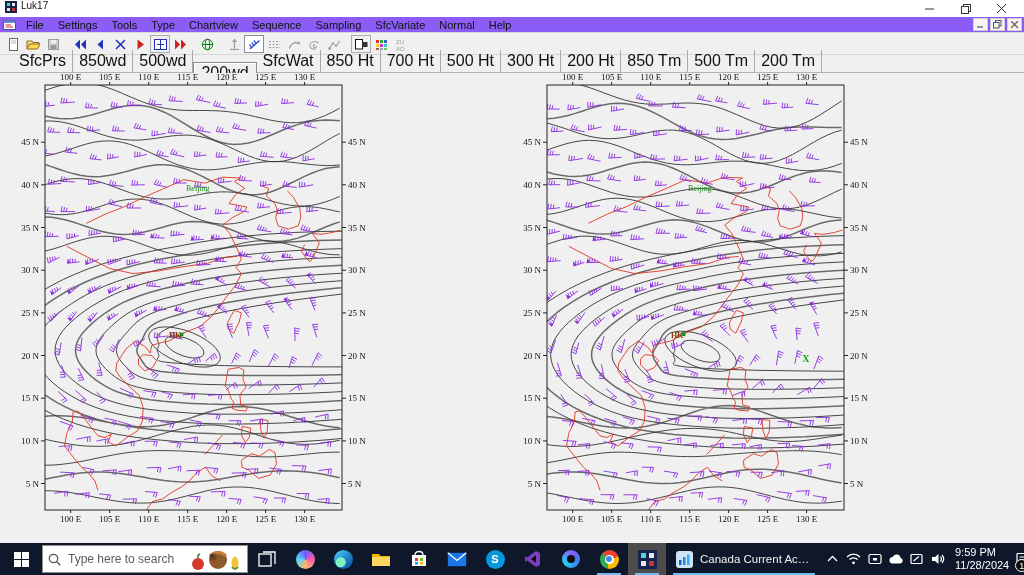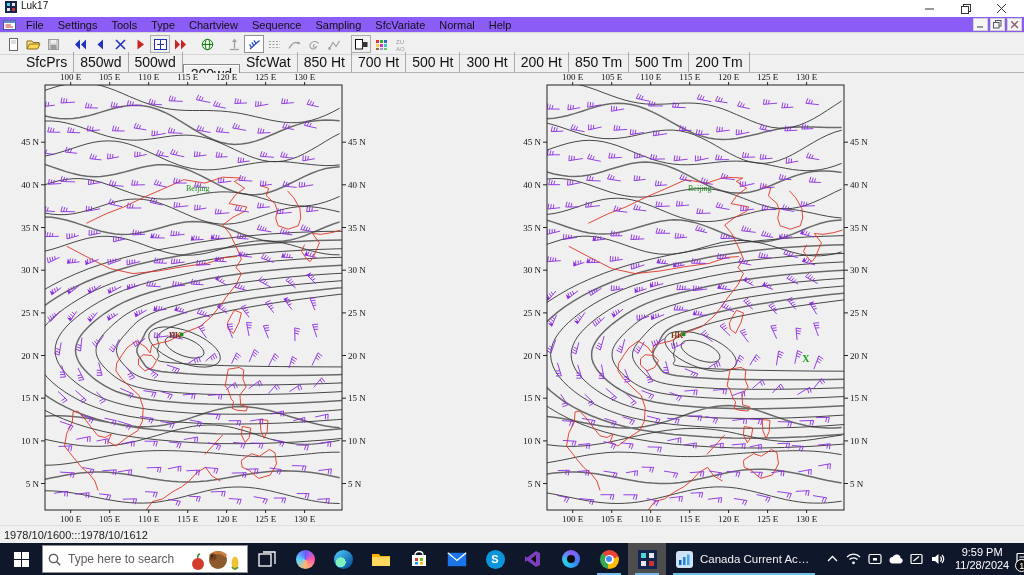--- a/index.html
+++ b/index.html
@@ -24,22 +24,22 @@
   
   .toolbar{position:absolute;top:34px;left:0;right:0;height:21px;background:#f0f0f0;
     border-bottom:1px solid #d6d6d6;display:flex;align-items:center;padding-left:3px;}
   .tbtn{width:20px;height:18px;display:flex;align-items:center;justify-content:center;
     border:1px solid transparent;}
   .tbtn.active{background:#fff;border:1px solid #8f8f8f;}
   .tbtn.framed{border:1px solid #aaa;}
   .tgap{width:7px;}
   
   .tabbar{position:absolute;top:55px;left:0;right:0;height:18px;background:#f0f0f0;
-    display:flex;align-items:flex-end;font-size:14px;color:#111;border-bottom:1px solid #b3b3b3;
-    padding-left:20px;}
+    display:flex;align-items:flex-end;font-size:16px;color:#111;border-bottom:1px solid #b3b3b3;
+    padding-left:13px;}
   .tab{padding:2px 6px 2px 6px;border-right:1px solid #a9a9a9;white-space:nowrap;}
   .tab.active{border:1px solid #8b8b8b;border-bottom:1px solid #f0f0f0;background:#f0f0f0;
     box-shadow:inset 1px 1px 0 #ffffff;position:relative;top:14px;padding:1px 7px 3px 7px;}
   
   .client{position:absolute;top:73px;left:0;right:0;height:452px;background:#f0f0f0;}
   .map-panel{position:absolute;top:0;}
   .map-panel svg text{font-family:"Liberation Serif","DejaVu Serif",serif;}
   
   .statusbar{position:absolute;top:525px;left:0;right:0;height:18px;background:#f0f0f0;
     border-top:1px solid #dfdfdf;display:flex;align-items:center;padding-left:4px;
@@ -52,21 +52,21 @@
   .ttile.appwin{background:#4d4d4d;}
   .indicator{position:absolute;bottom:0;left:7px;right:7px;height:2px;background:#76b9ed;}
   .searchbox{width:206px;height:28px;background:#fff;border:1px solid #8f8f8f;display:flex;
     align-items:center;gap:7px;padding:0 5px;color:#5c5c5c;font-size:12px;flex:0 0 auto;}
   .searchbox .art{margin-left:auto;display:flex;align-items:flex-end;}
   .winbtn{margin-left:auto;height:32px;display:flex;align-items:center;gap:7px;padding:0 10px;
     font-size:11.5px;color:#f2f2f2;position:relative;max-width:170px;flex:0 0 auto;}
   .winbtn .lbl{white-space:nowrap;overflow:hidden;text-overflow:ellipsis;max-width:112px;}
   .tray{display:flex;align-items:center;flex:0 0 auto;}
   .trayico{width:21px;height:32px;display:flex;align-items:center;justify-content:center;}
-  .clock{font-size:11px;line-height:13px;text-align:center;padding:0 7px;white-space:nowrap;}
+  .clock{font-size:11px;line-height:13px;text-align:left;padding:0 7px;white-space:nowrap;}
   .notif{width:36px;height:32px;display:flex;align-items:center;justify-content:center;position:relative;}
   .badge{position:absolute;right:4px;bottom:3px;width:13px;height:13px;border:1px solid #fff;
     border-radius:50%;background:#0d0d0d;color:#fff;font-size:9px;display:flex;align-items:center;
     justify-content:center;}
   
   .circ{border-radius:50%;}
   .chrome-outer{width:19px;height:19px;border-radius:50%;
     background:conic-gradient(from -45deg,#ea4335 0 33%,#fbbc05 33% 66%,#34a853 66% 100%);
     display:flex;align-items:center;justify-content:center;}
   .chrome-mid{width:9px;height:9px;border-radius:50%;background:#fff;
@@ -469,23 +469,20 @@
           <line x1="325" y1="410.5" x2="329" y2="410.5" stroke="#222"></line>
           <text x="22" y="413.5" font-size="9" fill="#111" text-anchor="end">5 N</text>
           <text x="331" y="413.5" font-size="9" fill="#111" text-anchor="start">5 N</text>
           <text x="180.8" y="117.8" font-size="8" fill="#1e8c1e" text-anchor="middle">Beijing</text>
           <text x="151.9" y="264.6" font-size="8" font-weight="bold" fill="#8b3a10" text-anchor="start">HK</text>
           <rect x="162.9" y="259.6" width="3.5" height="3.5" fill="#1e8c1e"></rect>
           <text x="286.8" y="289.4" font-size="10" font-weight="bold" fill="#18a018" text-anchor="middle">X</text>
         </svg></div>
   </div>
 
-  <div class="statusbar">
-    <span>1978/10/1600:::1978/10/1612</span>
-  </div>
 
   <div class="taskbar">
     <span class="ttile start">
       <svg width="15" height="15">
           <rect x="0" y="0" width="7" height="7" fill="#fff"></rect>
           <rect x="8" y="0" width="7" height="7" fill="#fff"></rect>
           <rect x="0" y="8" width="7" height="7" fill="#fff"></rect>
           <rect x="8" y="8" width="7" height="7" fill="#fff"></rect>
         </svg>
     </span>

